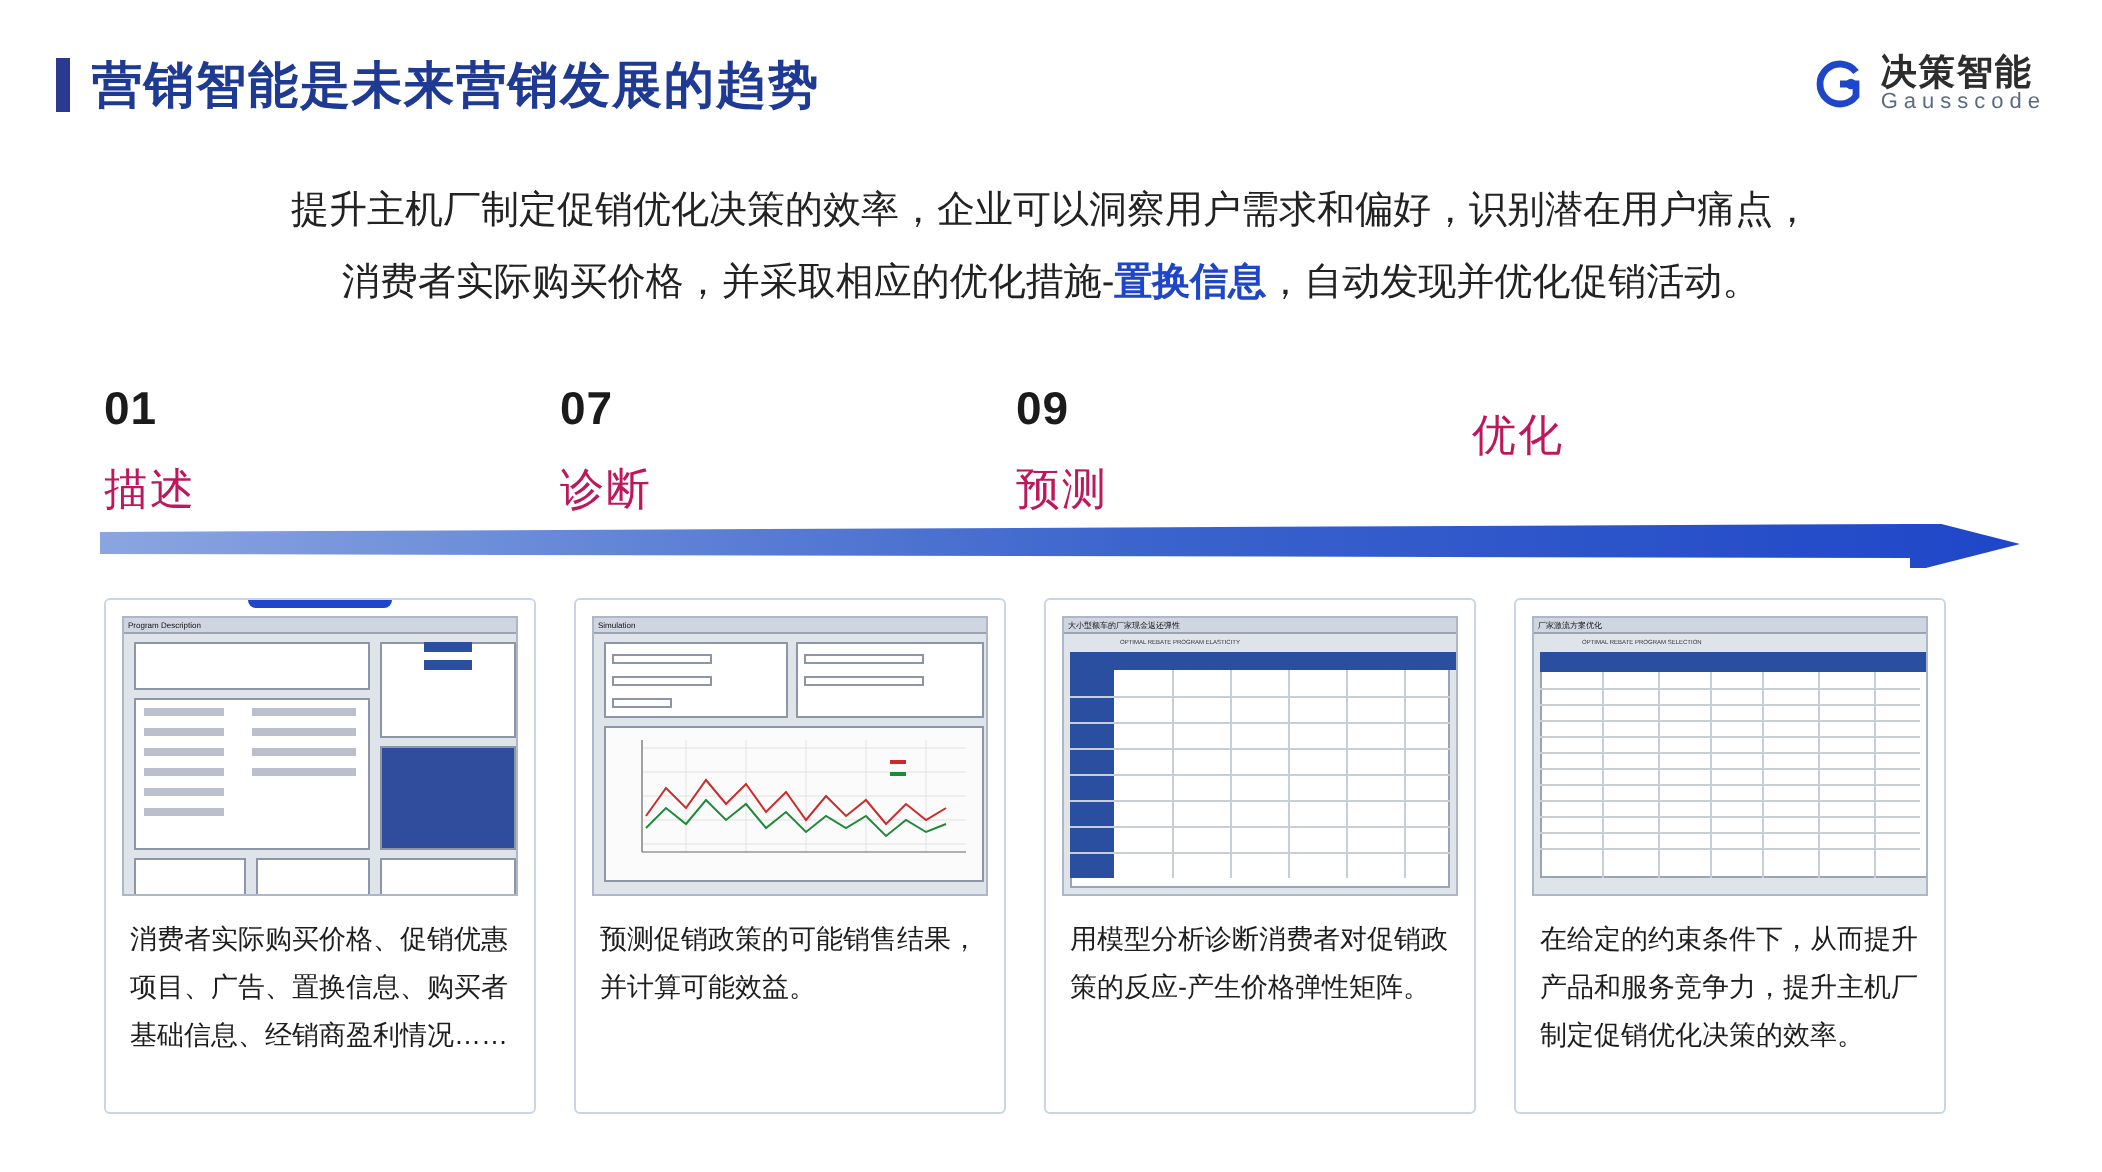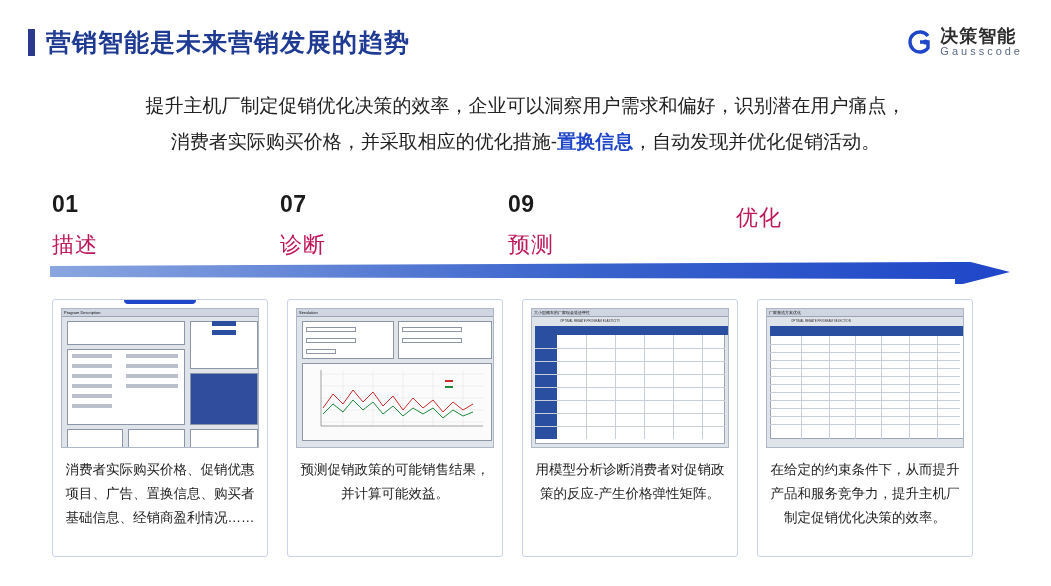--- a/index.html
+++ b/index.html
@@ -141,21 +141,20 @@
     white-space: nowrap;
     overflow: hidden;
   }
   .shot-body { position: absolute; top: 9px; left: 0; right: 0; bottom: 0; }
 
   .card-text {
     padding: 10px 12px 8px 12px;
     font-size: 13.5px;
     line-height: 24px;
     color: #1d1d1d;
-    text-align: center;
   }
 
   
   .fbox { position: absolute; background: #fff; border: 1px solid #8d96a6; }
   .fbar { position: absolute; background: #b9c0cc; }
   .flabel { position: absolute; font-size: 3px; color: #333; white-space: nowrap; }
   .fblue { position: absolute; background: #2b4fa0; }
   .fgrid { position: absolute; background: #f4f5f8; border: 1px solid #9aa4b4; }
   .frow { position: absolute; height: 1px; background: #c8ced8; left: 0; right: 0; }
   .fcol { position: absolute; width: 1px; background: #c8ced8; top: 0; bottom: 0; }

